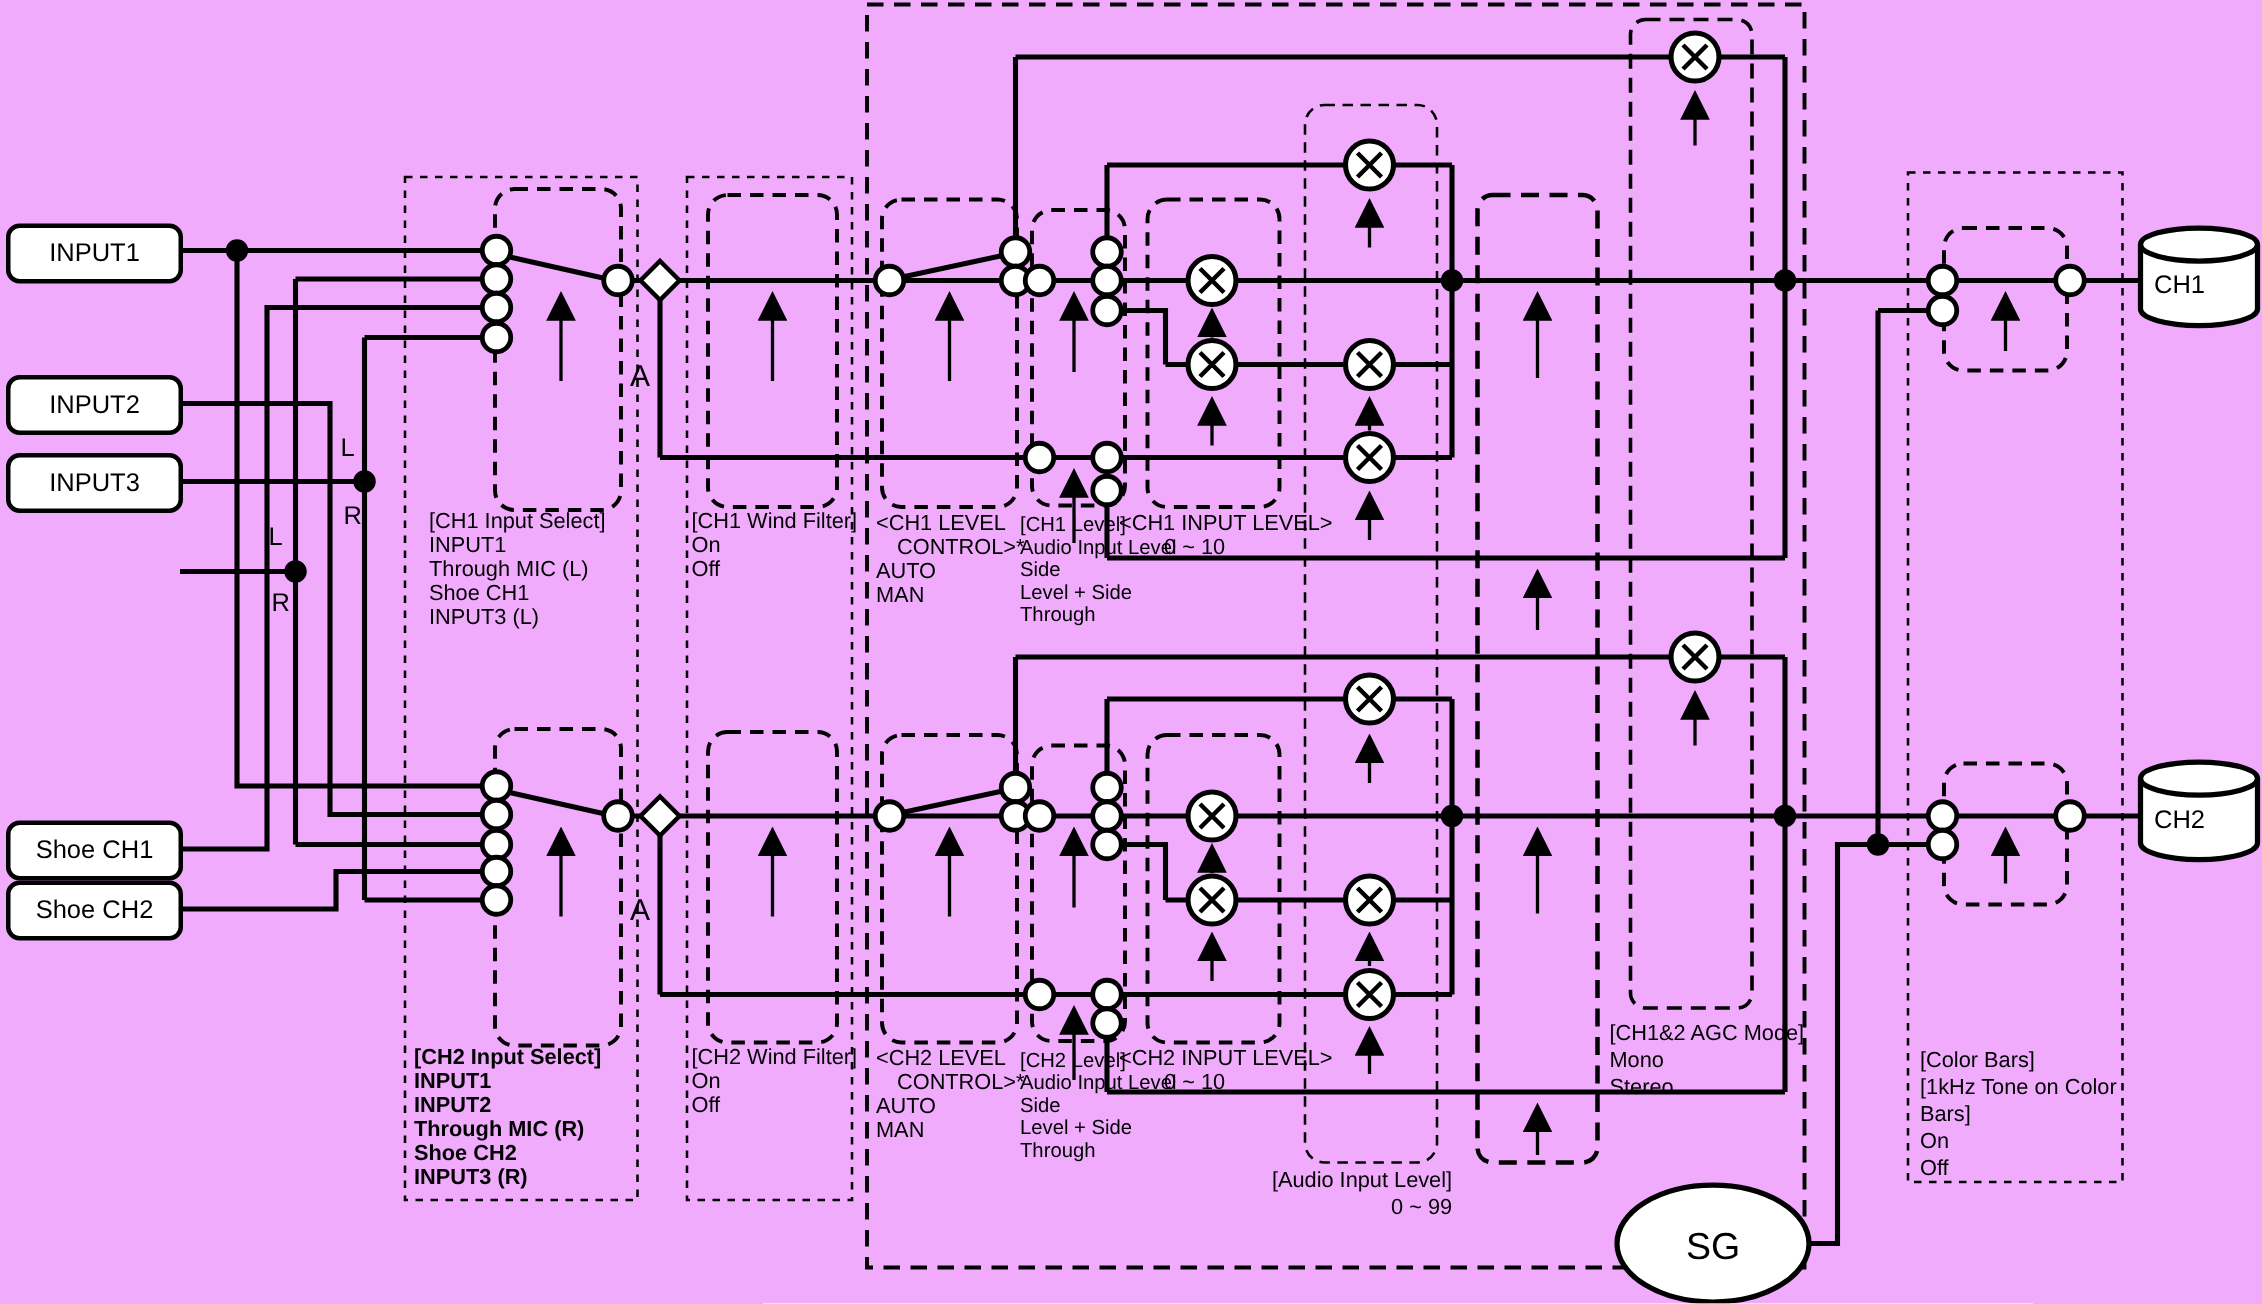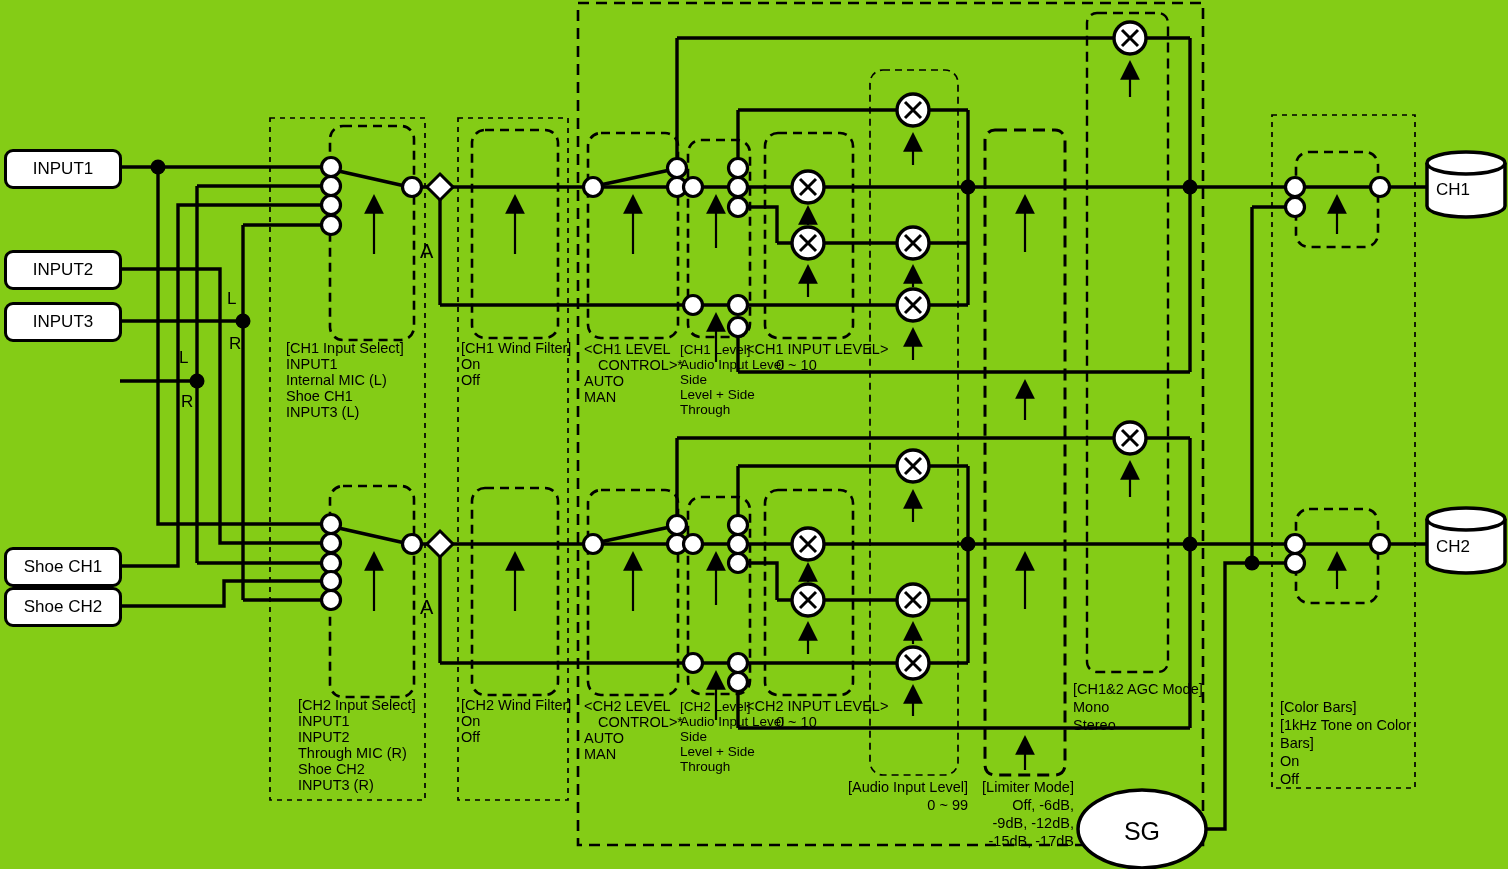--- a/index.html
+++ b/index.html
@@ -1,16 +1,16 @@
 <!DOCTYPE html>
 <html><head>
 <meta charset="utf-8">
 <style>
   html,body{margin:0;padding:0;background:#ffffff;}
-  #stage{position:relative;width:1508px;height:869px;background:#84cc16;overflow:hidden;
+  #stage{position:relative;width:1508px;height:869px;background:#f0abfc;overflow:hidden;
          font-family:"Liberation Sans","DejaVu Sans",sans-serif;color:#000;}
   #gfx{position:absolute;left:0;top:0;}
   .lbl{position:absolute;font-size:14.5px;line-height:16px;white-space:nowrap;}
   .lbl.lh18{line-height:18px;}
   .lbl.sm{font-size:13.5px;line-height:15px;}
   .lbl.ctr{text-align:right;transform:translateX(-50%);}
   .ind14{padding-left:14px;}
   .ind42{padding-left:30px;}
   .inbox{position:absolute;border:3px solid #000;border-radius:9px;background:#fff;
          display:flex;align-items:center;justify-content:center;font-size:17px;}
@@ -263,21 +263,21 @@
 <div class="mark" style="left:179px;top:348px;">L</div>
 <div class="mark" style="left:181px;top:392px;">R</div>
 <div class="mark" style="left:227px;top:289px;">L</div>
 <div class="mark" style="left:229px;top:334px;">R</div>
 <div class="mark" style="left:420px;top:240px;font-size:20px;">A</div>
 <div class="mark" style="left:420px;top:596px;font-size:20px;">A</div>
 
 <div class="lbl" style="left:286px;top:340px;">
   <div>[CH1 Input Select]</div>
   <div>INPUT1</div>
-  <div>Internal MIC (L)</div>
+  <div>Through MIC (L)</div>
   <div>Shoe CH1</div>
   <div>INPUT3 (L)</div>
 </div>
 <div class="lbl" style="left:461px;top:340px;">
   <div>[CH1 Wind Filter]</div>
   <div>On</div>
   <div>Off</div>
 </div>
 <div class="lbl" style="left:584px;top:341px;">
   <div>&lt;CH1 LEVEL</div>
@@ -290,21 +290,21 @@
   <div>Audio Input Level</div>
   <div>Side</div>
   <div>Level + Side</div>
   <div>Through</div>
 </div>
 <div class="lbl" style="left:746px;top:341px;">
   <div>&lt;CH1 INPUT LEVEL&gt;</div>
   <div class="ind42">0 ~ 10</div>
 </div>
 
-<div class="lbl" style="left:298px;top:697px;">
+<div class="lbl" style="left:276px;top:697px;font-weight:bold;">
   <div>[CH2 Input Select]</div>
   <div>INPUT1</div>
   <div>INPUT2</div>
   <div>Through MIC (R)</div>
   <div>Shoe CH2</div>
   <div>INPUT3 (R)</div>
 </div>
 <div class="lbl" style="left:461px;top:697px;">
   <div>[CH2 Wind Filter]</div>
   <div>On</div>
@@ -325,26 +325,20 @@
 </div>
 <div class="lbl" style="left:746px;top:698px;">
   <div>&lt;CH2 INPUT LEVEL&gt;</div>
   <div class="ind42">0 ~ 10</div>
 </div>
 
 <div class="lbl lh18 ctr" style="left:908px;top:778px;">
   <div>[Audio Input Level]</div>
   <div>0 ~ 99</div>
 </div>
-<div class="lbl lh18 ctr" style="left:1028px;top:778px;">
-  <div>[Limiter Mode]</div>
-  <div>Off, -6dB,</div>
-  <div>-9dB, -12dB,</div>
-  <div>-15dB, -17dB</div>
-</div>
 <div class="lbl lh18" style="left:1073px;top:680px;">
   <div>[CH1&amp;2 AGC Mode]</div>
   <div>Mono</div>
   <div>Stereo</div>
 </div>
 <div class="lbl lh18" style="left:1280px;top:698px;">
   <div>[Color Bars]</div>
   <div>[1kHz Tone on Color</div>
   <div>Bars]</div>
   <div>On</div>

